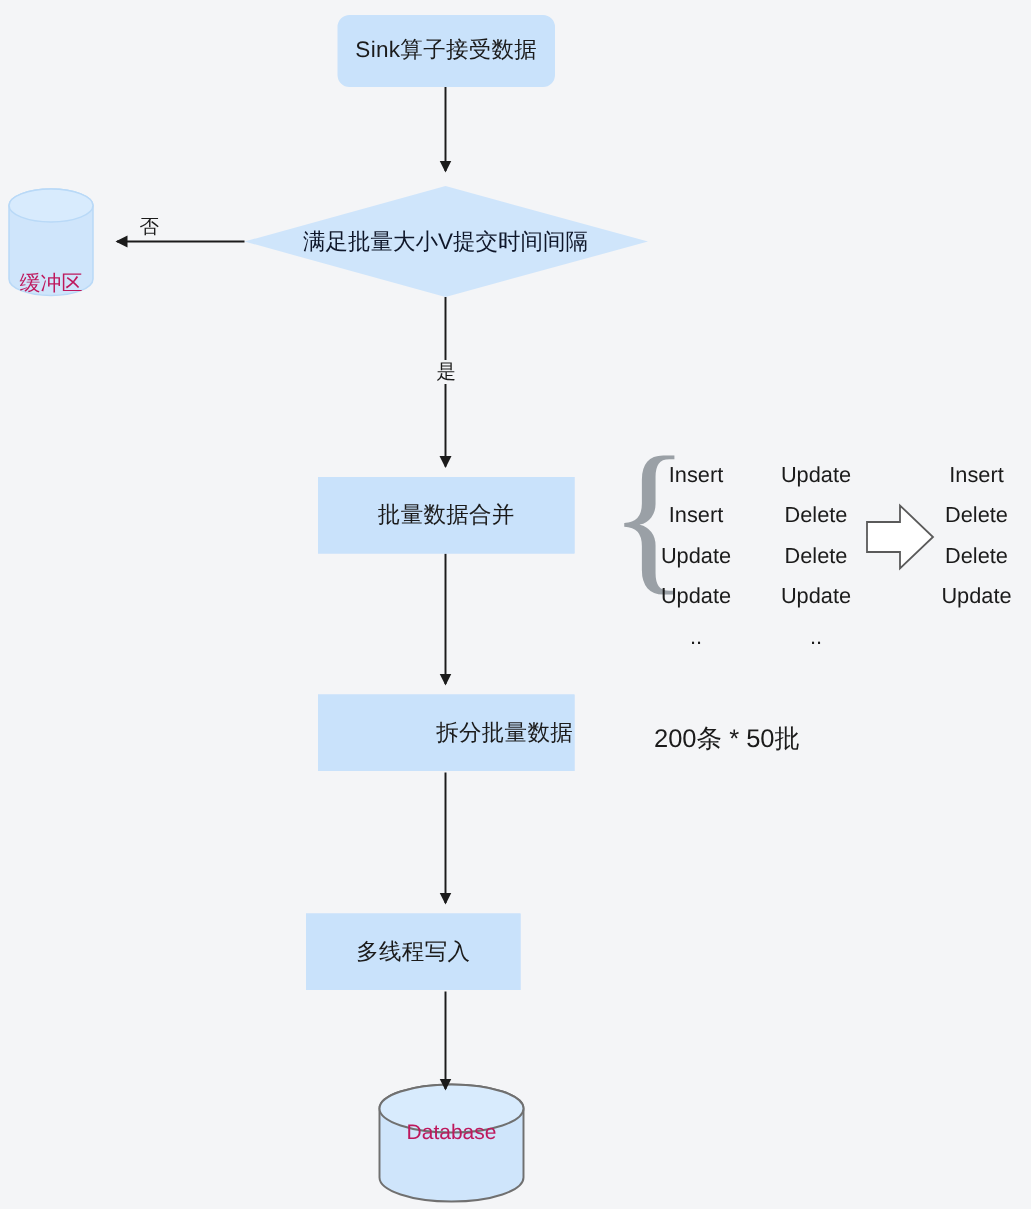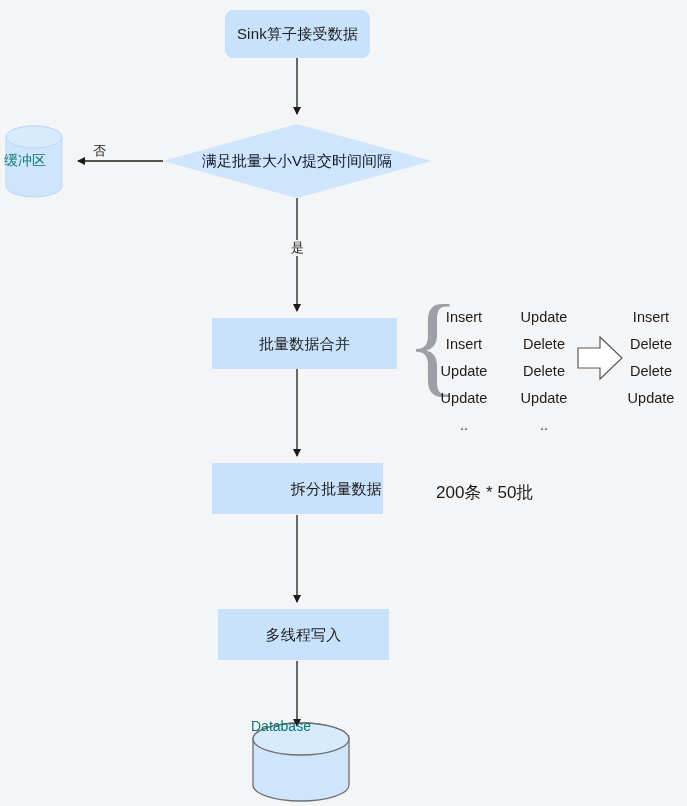--- a/index.html
+++ b/index.html
@@ -58,22 +58,24 @@
   .diamond-label {
     position: absolute;
     font-size: 15px;
     color: #0f172a;
     white-space: nowrap;
     text-align: center;
   }
   .cyl-label {
     position: absolute;
     font-size: 14px;
-    color: #0f766e;
-    white-space: nowrap;
+    color: #be185d;
+    white-space: nowrap;
+    text-align: center;
+    margin-top: 28px;
   }
   .brace {
     position: absolute;
     font-size: 112px;
     color: #9aa0a6;
     font-weight: 200;
     font-family: "Liberation Serif", "DejaVu Serif", serif;
     line-height: 1;
     user-select: none;
   }
@@ -149,29 +151,29 @@
 
     <line x1="297" y1="661" x2="297" y2="726" stroke="#1b1b1b" stroke-width="1.3" marker-end="url(#arrow)"></line>
 
     <path d="M578,348 L600,348 L600,337 L622,358 L600,379 L600,368 L578,368 Z" fill="#ffffff" stroke="#5a5a5a" stroke-width="1.2" stroke-linejoin="miter"></path>
   </svg>
 
   <div class="node proc-box rounded" style="left:225px; top:10px; width:145px; height:48px;">
     <span>Sink算子接受数据</span>
   </div>
 
-  <div class="node proc-box" style="left:212px; top:318px; width:185px; height:51px;">
+  <div class="node proc-box" style="left:212px; top:318px; width:171px; height:51px;">
     <span>批量数据合并</span>
   </div>
 
   <div class="node proc-box" style="left:212px; top:463px; width:171px; height:51px;justify-content:flex-end;">
     <span>拆分批量数据</span>
   </div>
 
-  <div class="node proc-box" style="left:218px; top:609px; width:171px; height:51px;">
+  <div class="node proc-box" style="left:204px; top:609px; width:143px; height:51px;">
     <span>多线程写入</span>
   </div>
 
   <div class="diamond-label" style="left:163px; top:152px; width:268px;">满足批量大小V提交时间间隔</div>
 
   <div class="cyl-label" style="left:4px; top:152px; width:60px;">缓冲区</div>
 
   <div class="cyl-label" style="left:251px; top:718px; width:100px;">Database</div>
 
   <div class="edge-label" style="left:90px; top:143px;">否</div>

